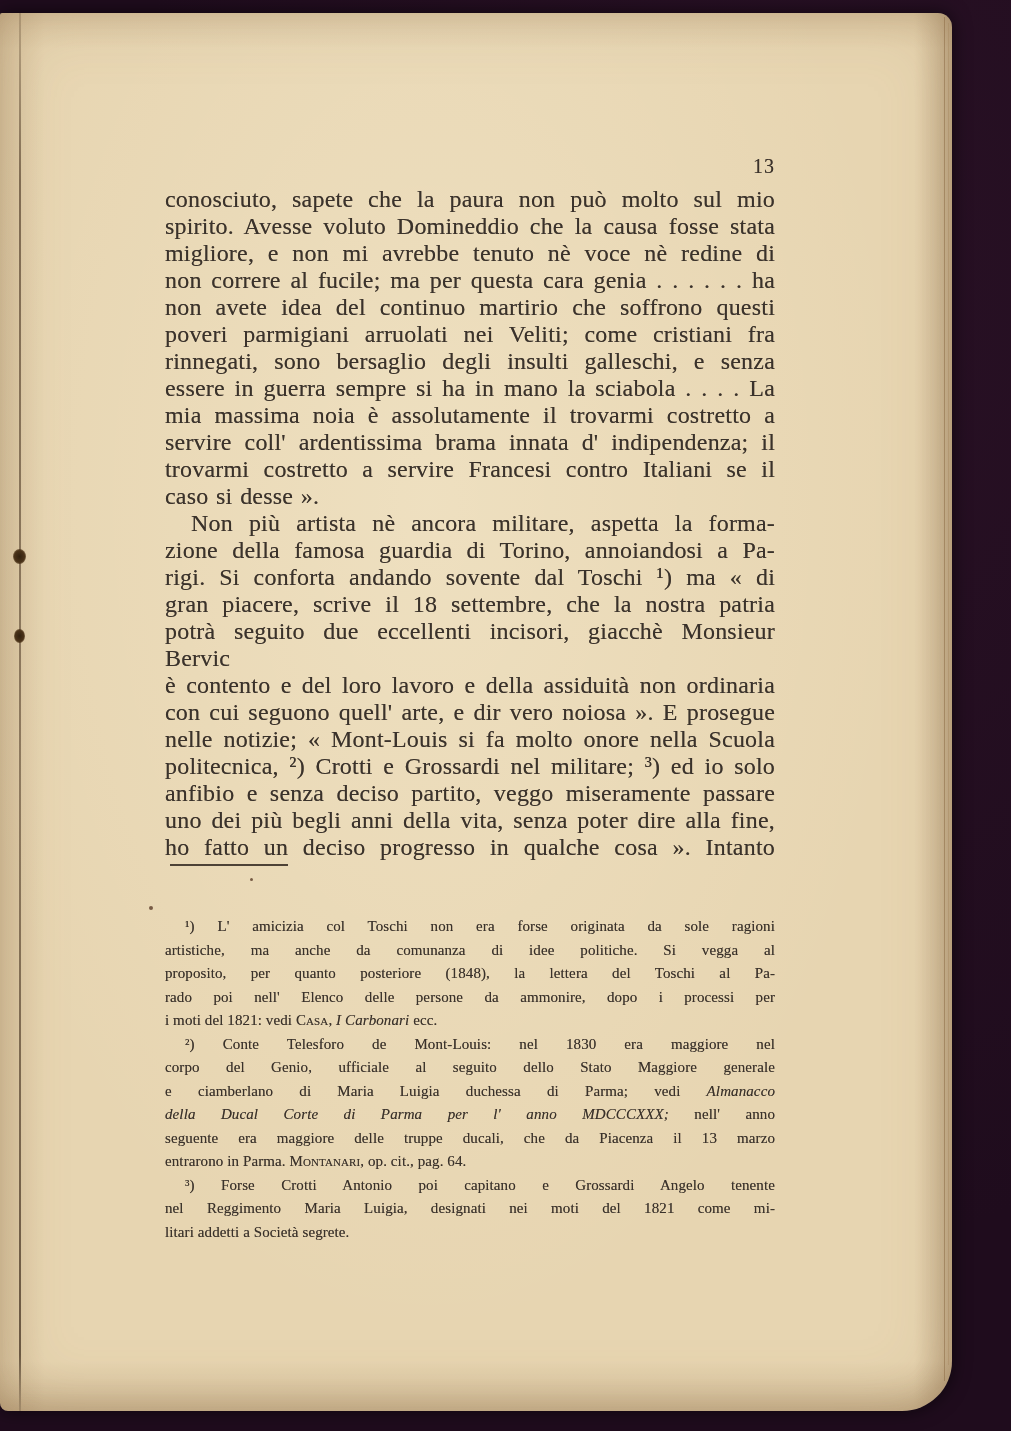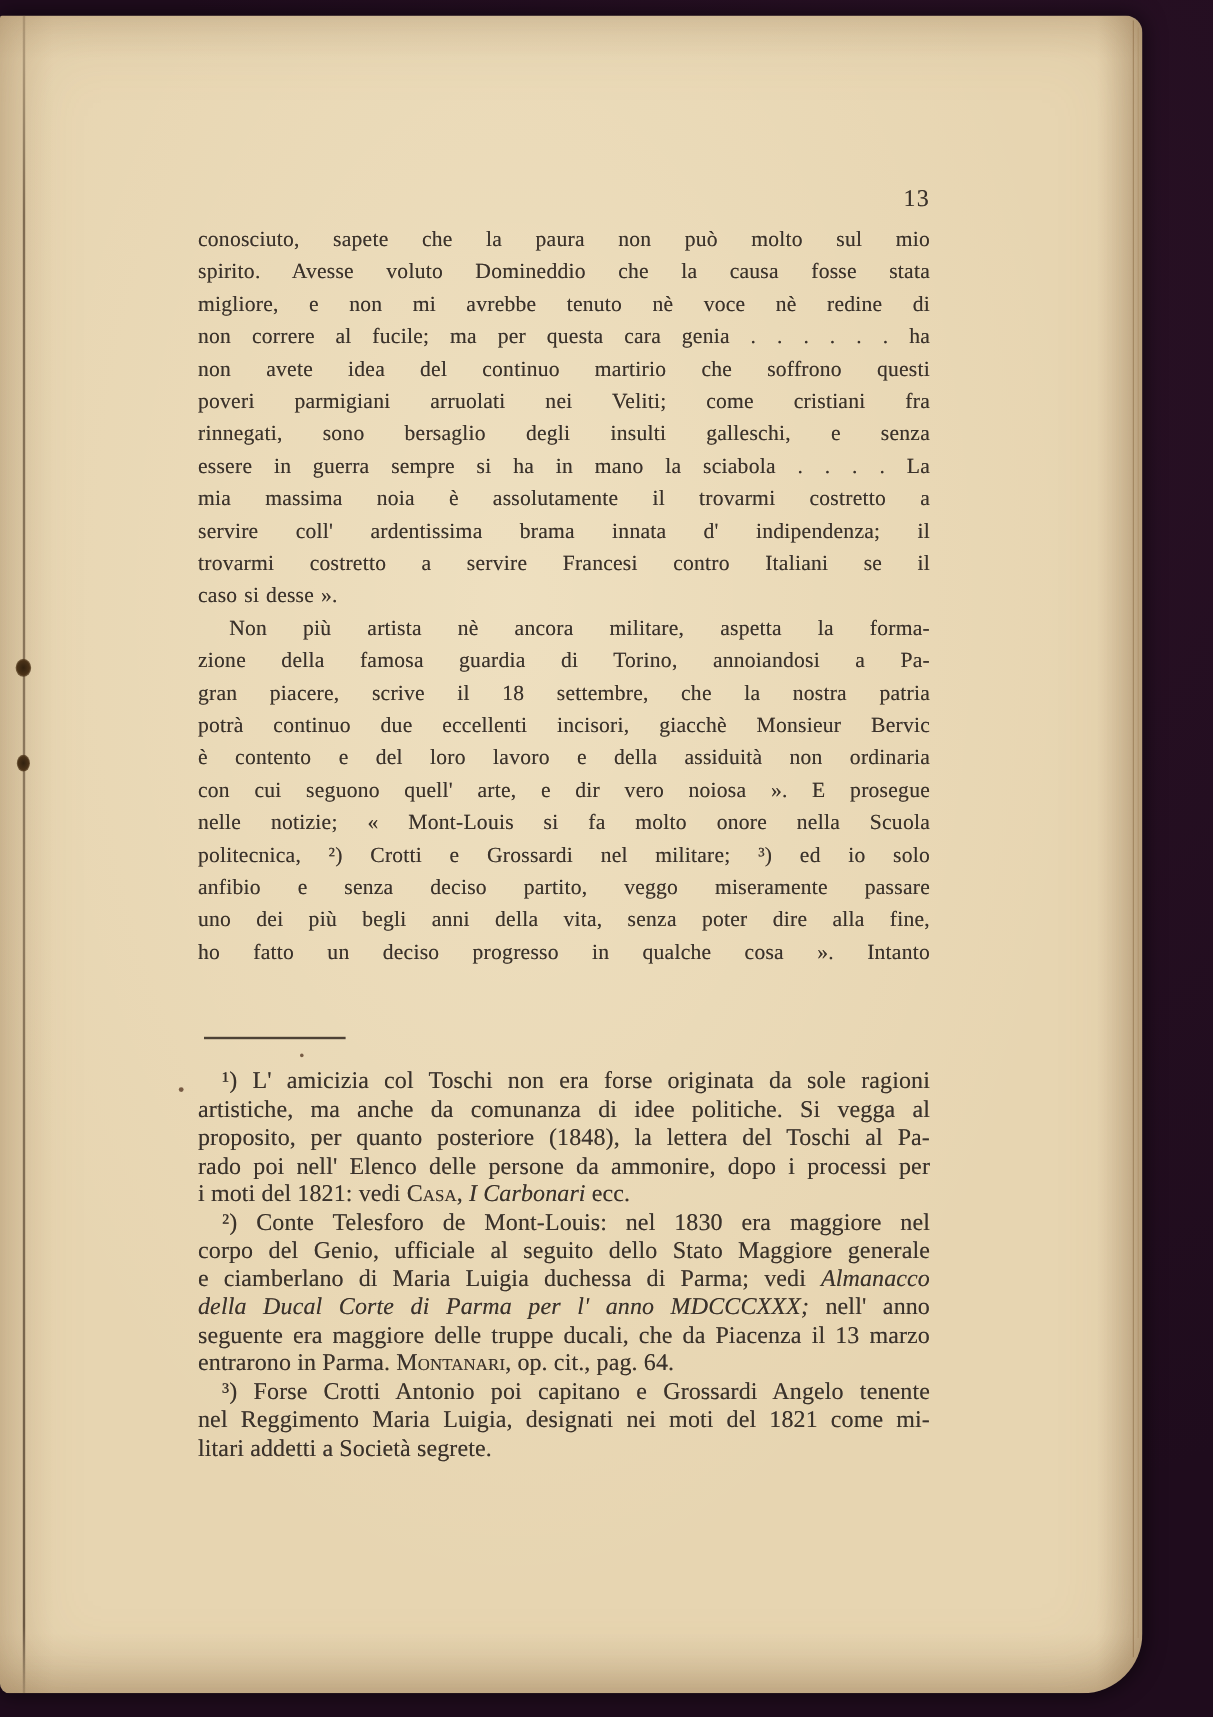--- a/index.html
+++ b/index.html
@@ -80,37 +80,37 @@
 
   .page-number {
     top: 142px;
     font-size: 20px;
     text-align: right;
     letter-spacing: 1px;
   }
 
   .body-text {
     top: 173px;
-    font-size: 18px;
+    font-size: 24px;
     line-height: 27px;
     letter-spacing: 0.2px;
     word-spacing: 0.06em;
   }
   .body-text .line.ind { padding-left: 26px; }
 
   .fn-sep {
     position: absolute;
     left: 170px; top: 851px;
     width: 118px; height: 2px;
     background: #4d4236;
   }
 
   .footnotes {
-    top: 877px;
-    font-size: 20px;
+    top: 902px;
+    font-size: 15px;
     line-height: 23.5px;
     letter-spacing: 0.1px;
   }
   .footnotes .line.ind { padding-left: 20px; }
 
   .line {
     text-align: justify;
     text-align-last: justify;
     white-space: normal;
   }
@@ -144,22 +144,23 @@
         <div class="line">rinnegati, sono bersaglio degli insulti galleschi, e senza</div>
         <div class="line">essere in guerra sempre si ha in mano la sciabola . . . . La</div>
         <div class="line">mia massima noia è assolutamente il trovarmi costretto a</div>
         <div class="line">servire coll' ardentissima brama innata d' indipendenza; il</div>
         <div class="line">trovarmi costretto a servire Francesi contro Italiani se il</div>
         <div class="line end">caso si desse ».</div>
       </div>
     <div>
         <div class="line ind">Non più artista nè ancora militare, aspetta la forma-</div>
         <div class="line">zione della famosa guardia di Torino, annoiandosi a Pa-</div>
+        <div class="line">rigi. Si conforta andando sovente dal Toschi ¹) ma « di</div>
         <div class="line">gran piacere, scrive il 18 settembre, che la nostra patria</div>
-        <div class="line">potrà continuo due eccellenti incisori, giacchè Monsieur Bervic</div>
+        <div class="line">potrà seguito due eccellenti incisori, giacchè Monsieur Bervic</div>
         <div class="line">è contento e del loro lavoro e della assiduità non ordinaria</div>
         <div class="line">con cui seguono quell' arte, e dir vero noiosa ». E prosegue</div>
         <div class="line">nelle notizie; « Mont-Louis si fa molto onore nella Scuola</div>
         <div class="line">politecnica, ²) Crotti e Grossardi nel militare; ³) ed io solo</div>
         <div class="line">anfibio e senza deciso partito, veggo miseramente passare</div>
         <div class="line">uno dei più begli anni della vita, senza poter dire alla fine,</div>
         <div class="line">ho fatto un deciso progresso in qualche cosa ». Intanto</div>
       </div>
   </div>
 

